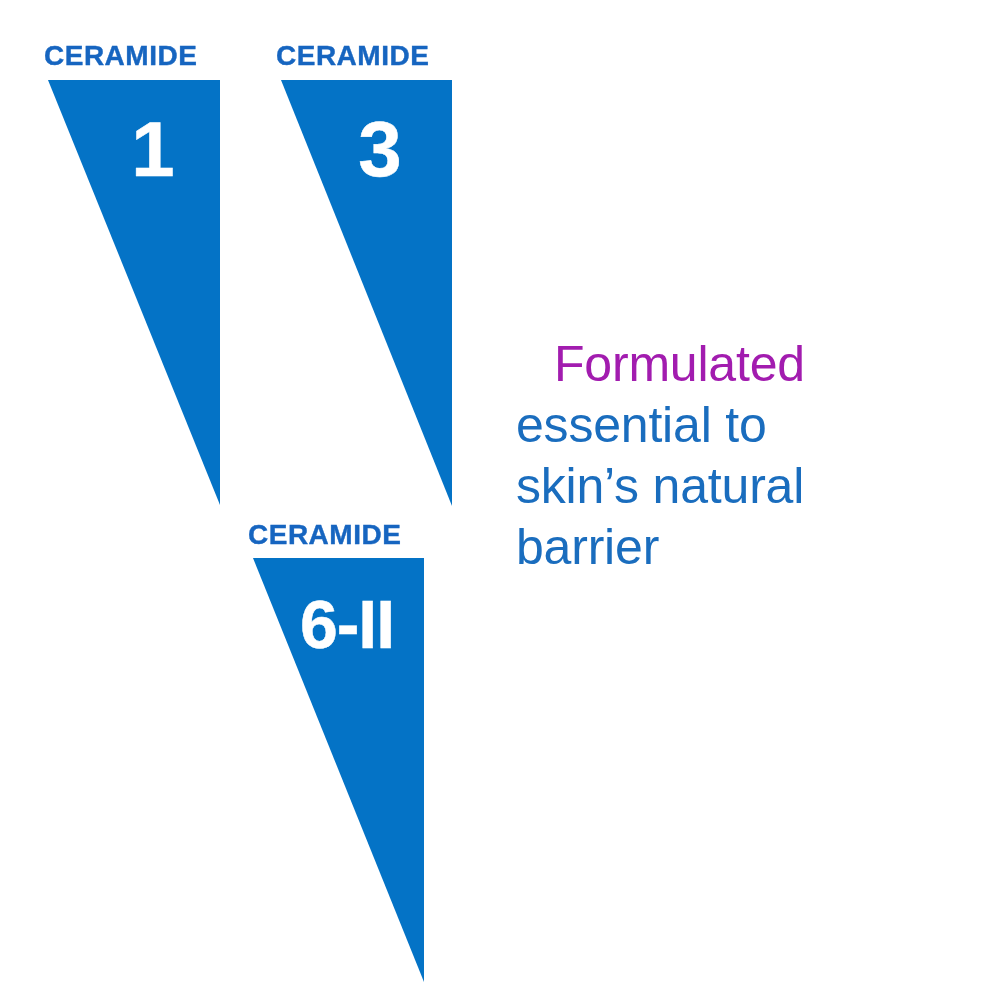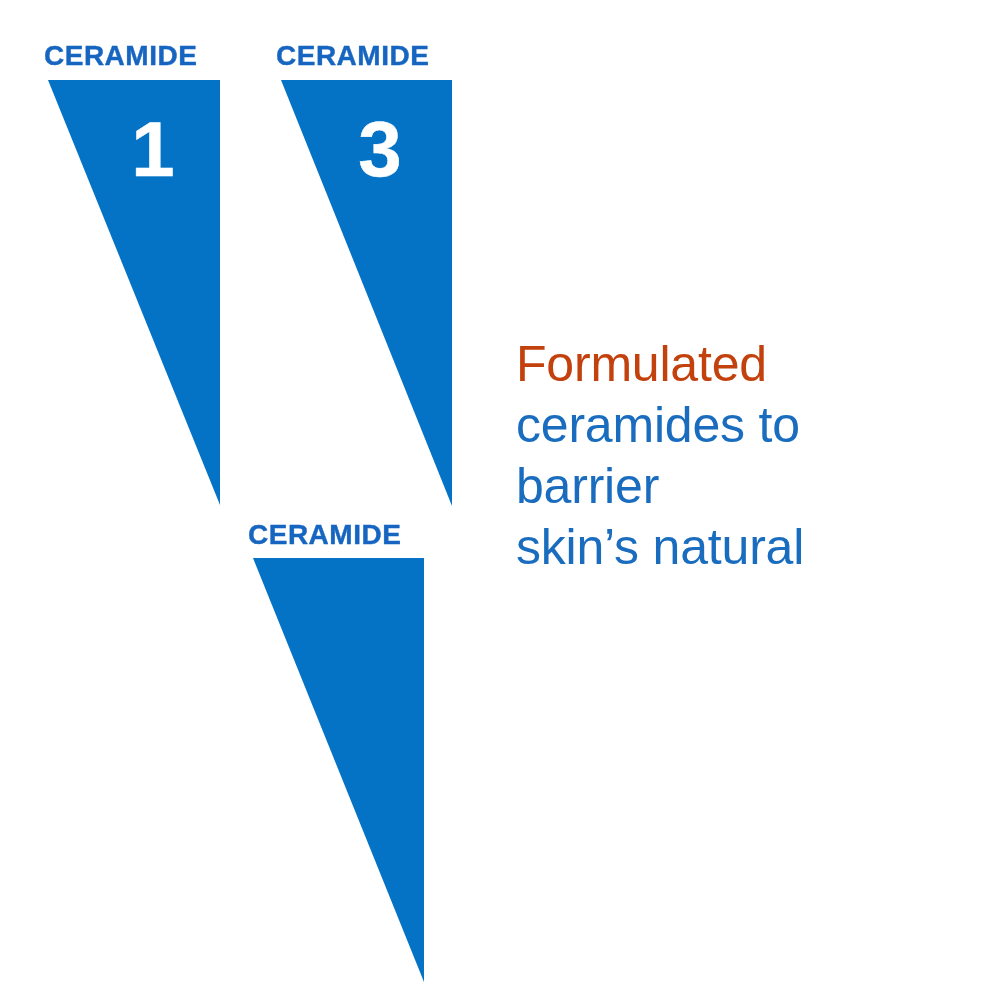--- a/index.html
+++ b/index.html
@@ -103,22 +103,23 @@
     </svg>
     <div class="badge-label" style="color: rgb(22, 101, 192);">CERAMIDE</div>
     <div class="wedge-number" style="color: rgb(255, 255, 255);">3</div>
   </div>
 
   <div class="badge" id="badge-3">
     <svg class="wedge" viewBox="0 0 500 1000" aria-hidden="true">
       <polygon points="253,558 424,558 424,982" fill="#0473C6"></polygon>
     </svg>
     <div class="badge-label" style="color: rgb(22, 101, 192);">CERAMIDE</div>
+    <div class="wedge-number" style="color: rgb(255, 255, 255);">6-II</div>
   </div>
 
   <div id="copy">
-    <div class="copy-line" style="color: #c2410c;">Formulated</div>
-    <div class="copy-line" style="color: rgb(26, 109, 190);">ceramides to</div>
+    <div class="copy-line" style="color: #a21caf; margin-left: 38px;">Formulated</div>
+    <div class="copy-line" style="color: rgb(26, 109, 190);">essential to</div>
+    <div class="copy-line" style="color: rgb(26, 109, 190);">skin’s natural</div>
     <div class="copy-line" style="color: rgb(26, 109, 190);">barrier</div>
-    <div class="copy-line" style="color: rgb(26, 109, 190);">skin’s natural</div>
   </div>
 
 </div>
 
 </body></html>

